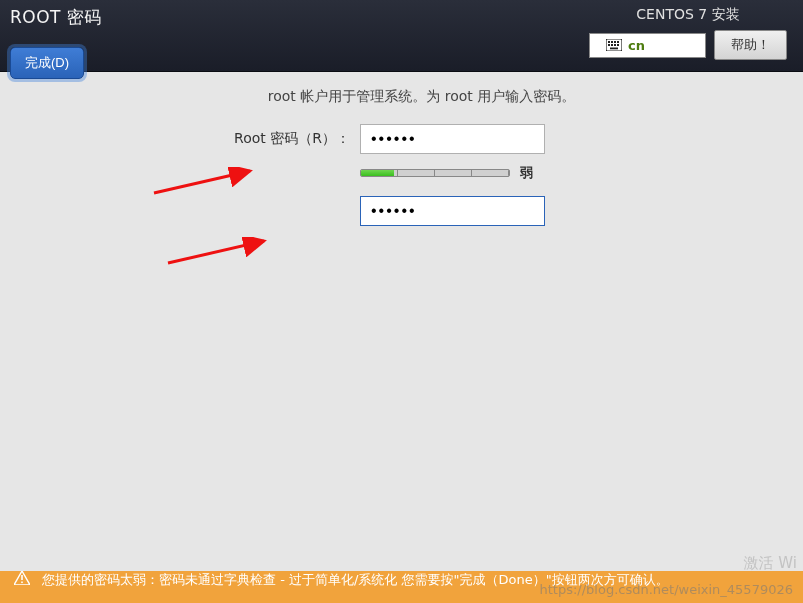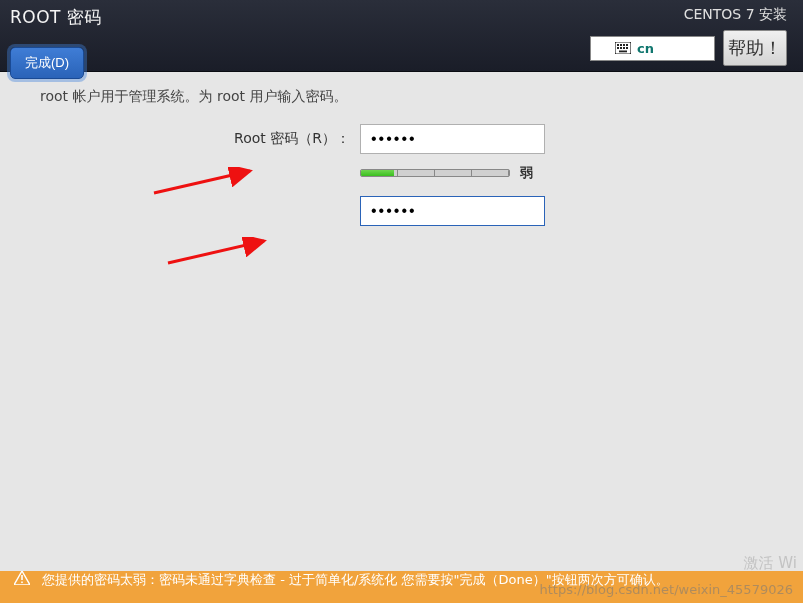--- a/index.html
+++ b/index.html
@@ -25,50 +25,50 @@
     .done-btn {
       background: linear-gradient(to bottom, #3f7dd6, #2a63b8);
       border: 1px solid #1a4a94;
       color: white;
       font-size: 13px;
       padding: 6px 14px;
       border-radius: 5px;
       cursor: pointer;
       box-shadow: 0 0 0 3px rgba(64,130,220,0.4);
     }
-    .header-right { display: flex; flex-direction: column; align-items: flex-end; gap: 6px; padding-right: 6px;}
+    .header-right { display: flex; flex-direction: column; align-items: center; gap: 6px; padding-right: 6px;}
     .installer-title { font-size: 14px; color: #e0e0e0; }
     .header-controls { display: flex; gap: 8px; align-items: center; }
     .lang-box {
       background: white;
-      color: #0f766e;
+      color: #4d7c0f;
       display: flex;
       align-items: center;
       gap: 6px;
-      padding: 4px 60px 4px 24px;
+      padding: 4px 60px 4px 16px;
       font-weight: bold;
       font-size: 13px;
       border: 1px solid #888;
     }
     .kbd-icon { width: 16px; height: 12px; }
     .help-btn {
       background: linear-gradient(to bottom, #f0f0f0, #d4d4d4);
       border: 1px solid #888;
       color: #333;
-      font-size: 18px;
-      padding: 5px 4px;
+      font-size: 13px;
+      padding: 5px 16px;
       border-radius: 2px;
       cursor: pointer;
     }
     .main {
       position: relative;
       padding-top: 16px;
       height: calc(100% - 72px - 32px);
     }
-    .instruction { font-size: 14px; color: #444; margin-bottom: 18px; padding-left: 40px; }
+    .instruction { text-align: center; font-size: 14px; color: #444; margin-bottom: 18px; padding-left: 40px; }
     .form { display: grid; grid-template-columns: 360px 185px 40px; row-gap: 8px; align-items: center; }
     .label { text-align: right; padding-right: 10px; font-size: 14px; color: #333; }
     .pw-input {
       height: 30px;
       border: 1px solid #b0b0b0;
       background: white;
       padding: 0 10px;
       font-size: 16px;
       letter-spacing: 2px;
       width: 185px;

